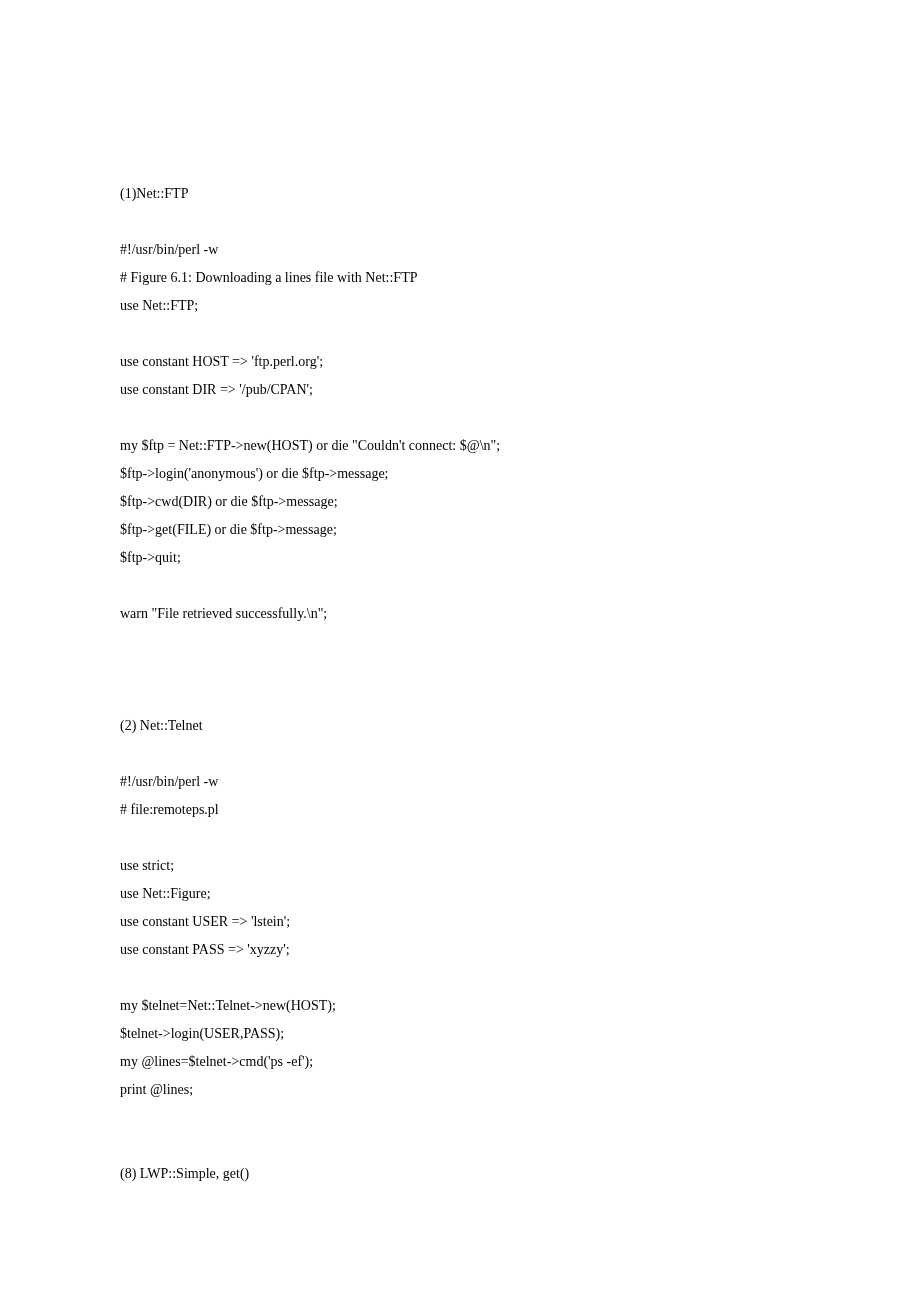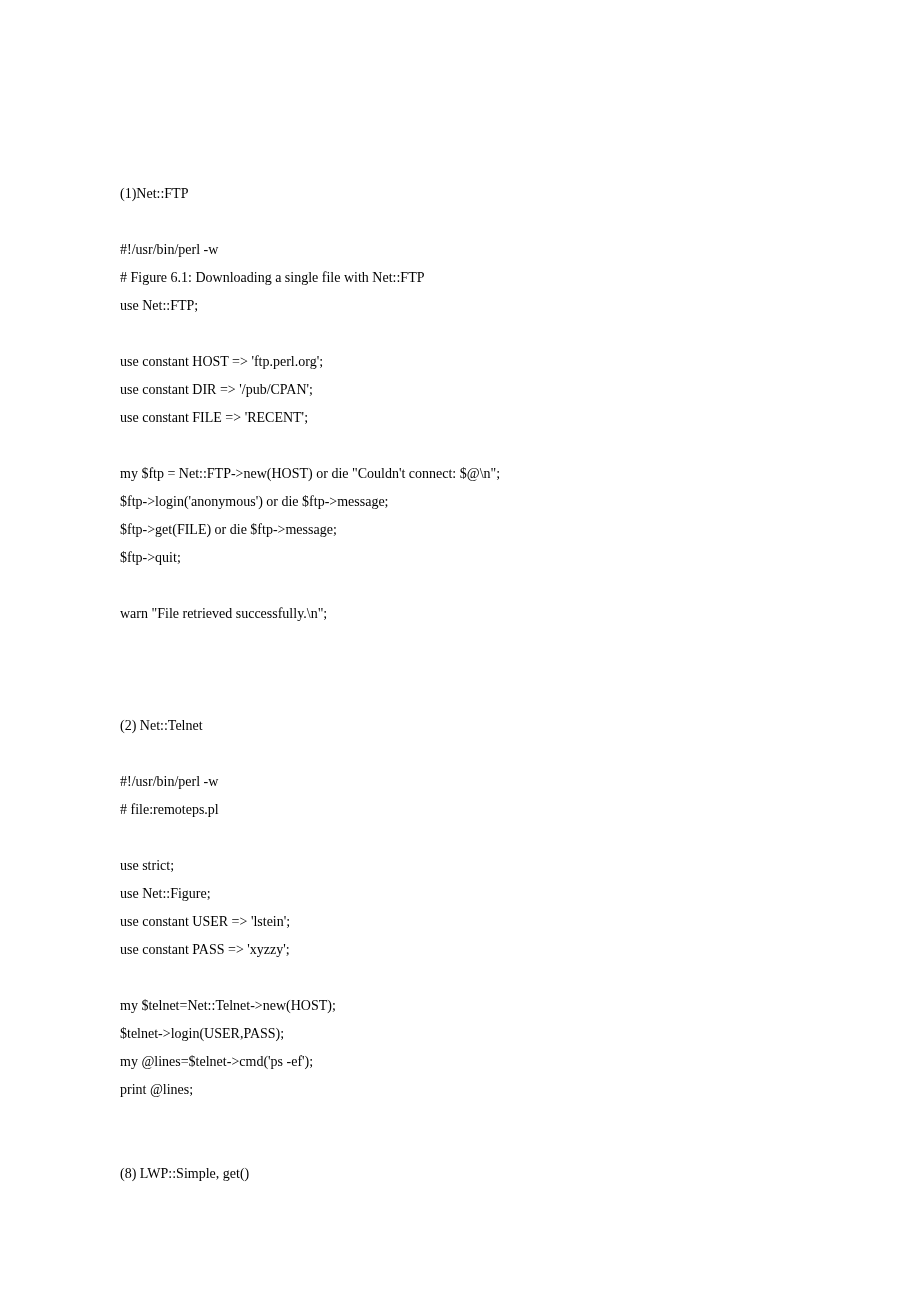--- a/index.html
+++ b/index.html
@@ -25,29 +25,29 @@
     height: 28px;
   }
 </style>
 </head>
 <body>
 
 <div class="page" id="page">
 <div class="line">(1)Net::FTP</div>
     <div class="blank"></div>
     <div class="line">#!/usr/bin/perl -w</div>
-    <div class="line"># Figure 6.1: Downloading a single file with Net::FTP</div>
+    <div class="line"># Figure 6.1: Downloading a lines file with Net::FTP</div>
     <div class="line">use Net::FTP;</div>
     <div class="blank"></div>
     <div class="line">use constant HOST =&gt; 'ftp.perl.org';</div>
     <div class="line">use constant DIR =&gt; '/pub/CPAN';</div>
-    <div class="line">use constant FILE =&gt; 'RECENT';</div>
     <div class="blank"></div>
     <div class="line">my $ftp = Net::FTP-&gt;new(HOST) or die "Couldn't connect: $@\n";</div>
     <div class="line">$ftp-&gt;login('anonymous') or die $ftp-&gt;message;</div>
+    <div class="line">$ftp-&gt;cwd(DIR) or die $ftp-&gt;message;</div>
     <div class="line">$ftp-&gt;get(FILE) or die $ftp-&gt;message;</div>
     <div class="line">$ftp-&gt;quit;</div>
     <div class="blank"></div>
     <div class="line">warn "File retrieved successfully.\n";</div>
     <div class="blank"></div>
     <div class="blank"></div>
     <div class="blank"></div>
     <div class="line">(2) Net::Telnet</div>
     <div class="blank"></div>
     <div class="line">#!/usr/bin/perl -w</div>

